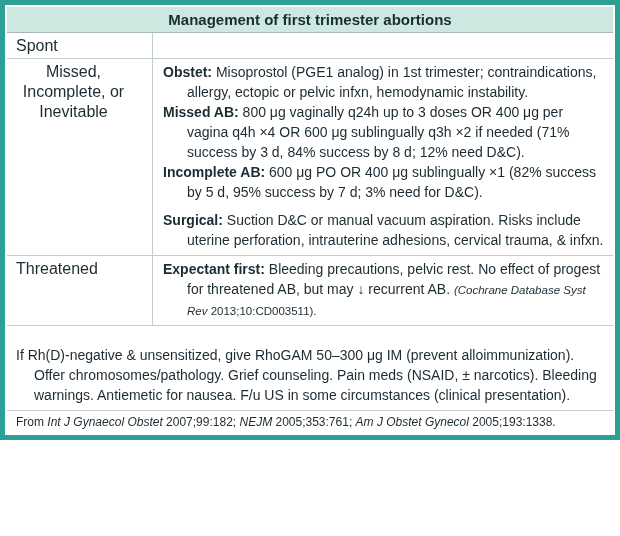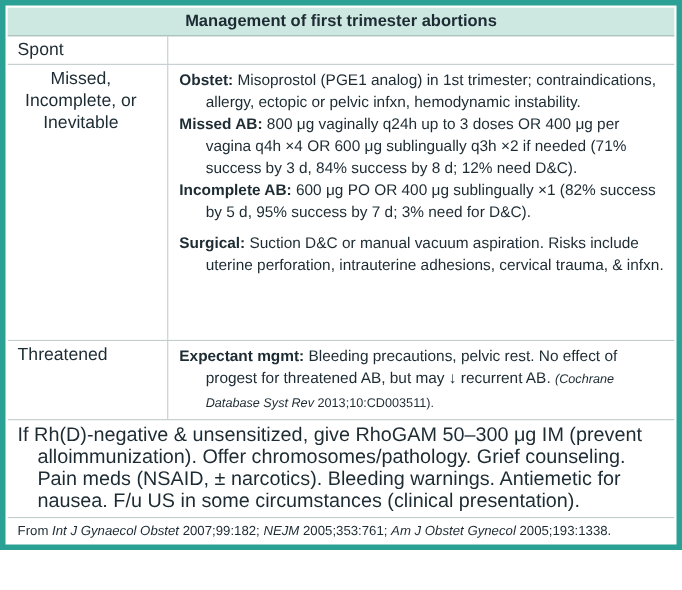--- a/index.html
+++ b/index.html
@@ -3,21 +3,21 @@
 <meta charset="utf-8">
 <style>
   html,body{margin:0;padding:0;background:#ffffff;}
   body{
     width:620px;height:536px;
     font-family:"Liberation Sans","DejaVu Sans",sans-serif;
     color:#1d2b33;
   }
   .frame{
     box-sizing:border-box;
-    width:620px;height:500px;
+    width:620px;height:440px;
     border:5px solid #2ba095;
     background:#ffffff;
     padding:2px 2px 0 2px;
     display:flex;flex-direction:column;
     overflow:hidden;
   }
   .title-row{
     background:#cde7e1;
     text-align:center;
     font-weight:bold;
@@ -41,22 +41,23 @@
   .c2{
     flex:1;min-width:0;
     padding:3px 6px 4px 10px;
     font-size:14px;line-height:20px;
   }
   .para{margin:0;padding-left:24px;text-indent:-24px;}
   .para.noind{padding-left:0;text-indent:0;}
   .para.gap{margin-top:8px;}
   .note-row{
     padding:3px 8px 5px 9px;
-    font-size:18px;line-height:20px;
+    font-size:14px;line-height:20px;
     border-bottom:1px solid #c3cdcc;
+    margin-top:16px;
   }
   .note-row .para{padding-left:18px;text-indent:-18px;}
   .footer-row{
     padding:4px 8px 5px 9px;
     font-size:12px;line-height:15px;
   }
   .b{font-weight:bold;}
   .i{font-style:italic;}
   .s{font-size:11.5px;}
 </style>
@@ -77,21 +78,21 @@
       <p class="para"><span class="b">Obstet:</span><span> Misoprostol (PGE1 analog) in 1st trimester; contraindications, allergy, ectopic or pelvic infxn, hemodynamic instability.</span></p>
       <p class="para"><span class="b">Missed AB:</span><span> 800 μg vaginally q24h up to 3 doses OR 400 μg per vagina q4h ×4 OR 600 μg sublingually q3h ×2 if needed (71% success by 3 d, 84% success by 8 d; 12% need D&amp;C).</span></p>
       <p class="para"><span class="b">Incomplete AB:</span><span> 600 μg PO OR 400 μg sublingually ×1 (82% success by 5 d, 95% success by 7 d; 3% need for D&amp;C).</span></p>
       <p class="para gap"><span class="b">Surgical:</span><span> Suction D&amp;C or manual vacuum aspiration. Risks include uterine perforation, intrauterine adhesions, cervical trauma, &amp; infxn.</span></p>
     </div>
   </div>
 
   <div class="trow">
     <div class="c1">Threatened</div>
     <div class="c2">
-      <p class="para"><span class="b">Expectant mgmt:</span><span> Bleeding precautions, pelvic rest. No effect of progest for threatened AB, but may ↓ recurrent AB. </span><span class="i s">(Cochrane Database Syst Rev</span><span class="s"> 2013;10:CD003511).</span></p>
+      <p class="para"><span class="b">Expectant first:</span><span> Bleeding precautions, pelvic rest. No effect of progest for threatened AB, but may ↓ recurrent AB. </span><span class="i s">(Cochrane Database Syst Rev</span><span class="s"> 2013;10:CD003511).</span></p>
     </div>
   </div>
 
   <div class="note-row">
     <p class="para"><span>If Rh(D)-negative &amp; unsensitized, give RhoGAM 50–300 μg IM (prevent alloimmunization). Offer chromosomes/pathology. Grief counseling. Pain meds (NSAID, ± narcotics). Bleeding warnings. Antiemetic for nausea. F/u US in some circumstances (clinical presentation).</span></p>
   </div>
 
   <div class="footer-row"><span>From </span><span class="i">Int J Gynaecol Obstet</span><span> 2007;99:182; </span><span class="i">NEJM</span><span> 2005;353:761; </span><span class="i">Am J Obstet Gynecol</span><span> 2005;193:1338.</span></div>
 
 </div>

